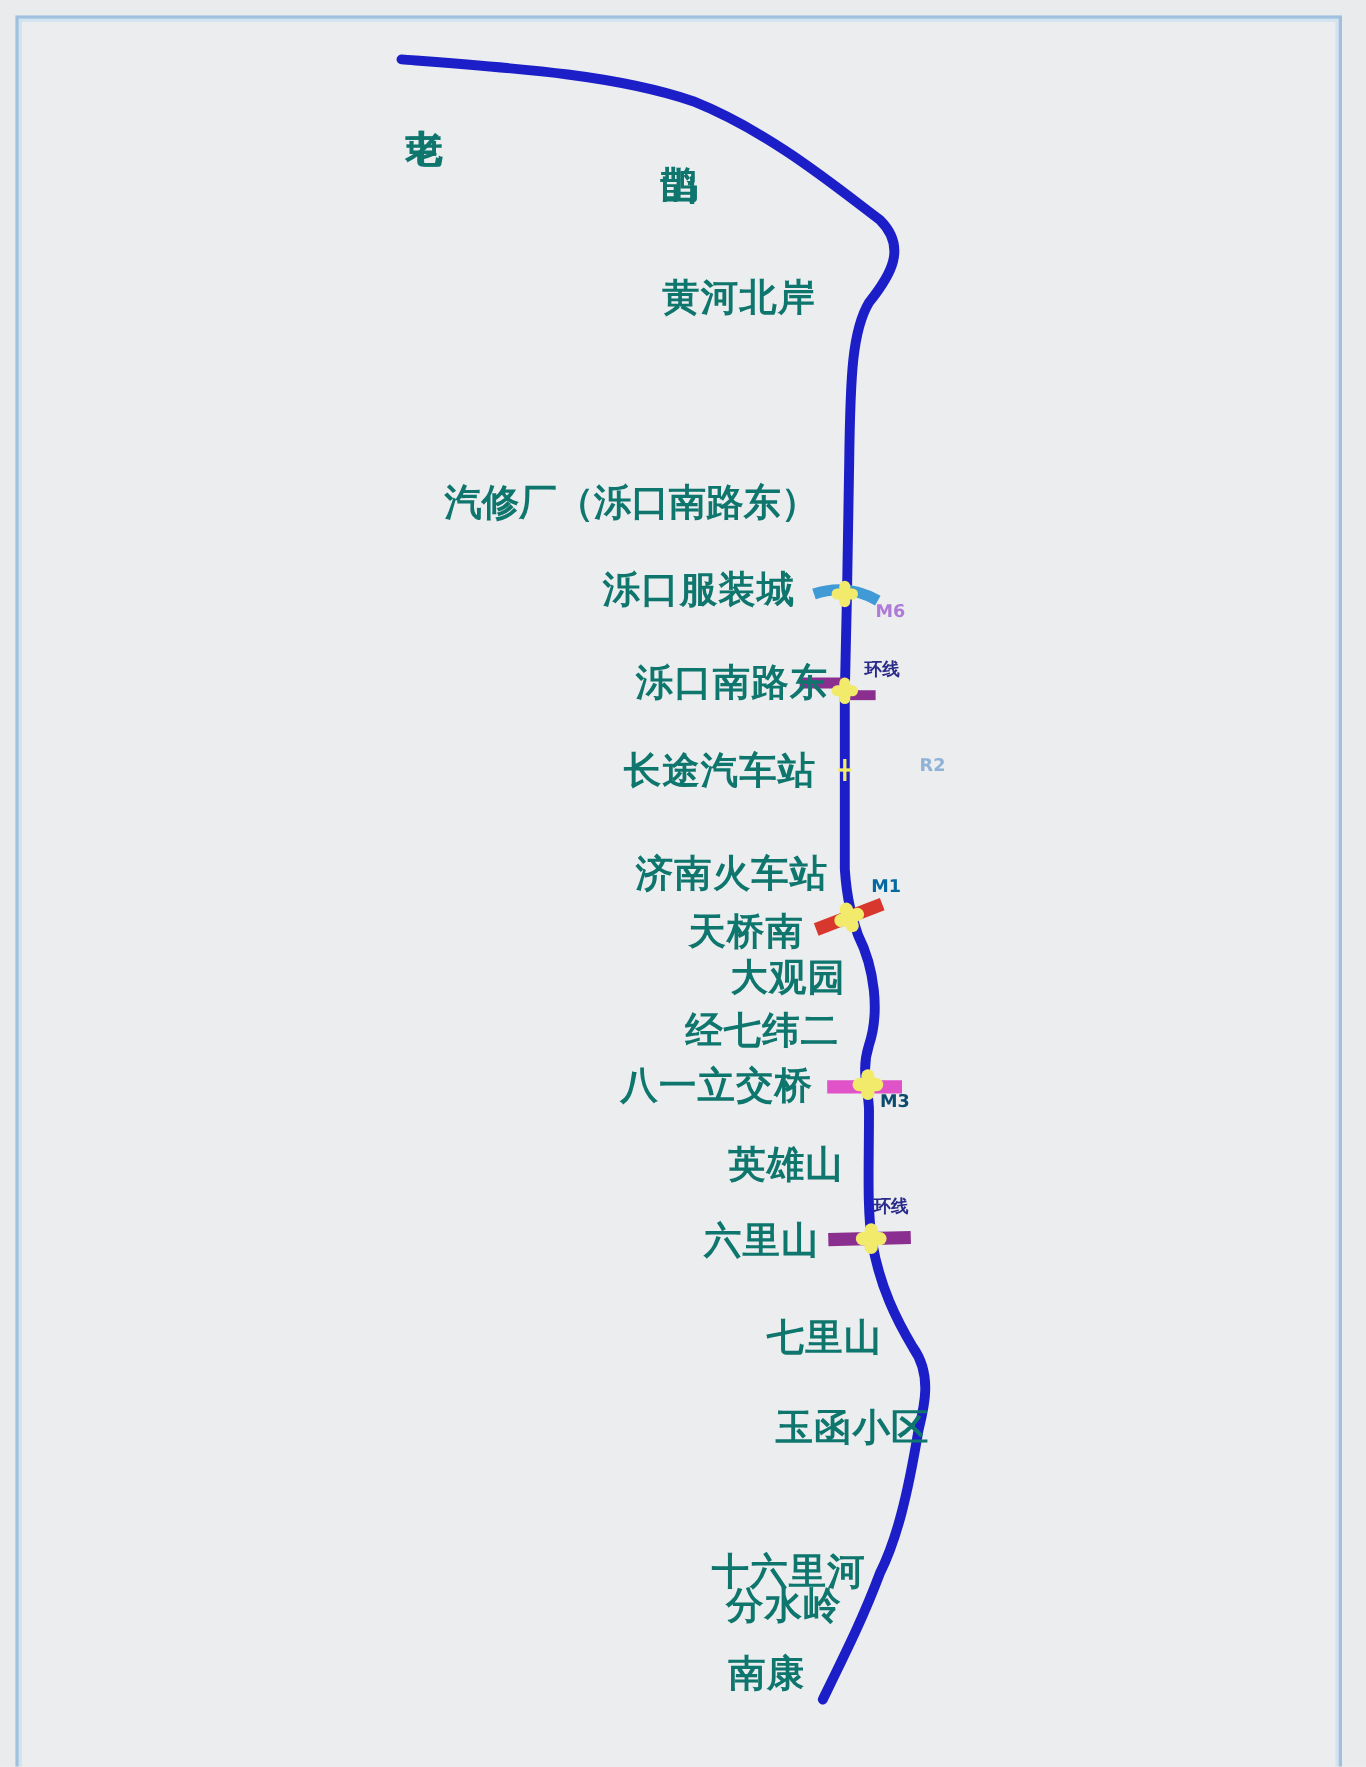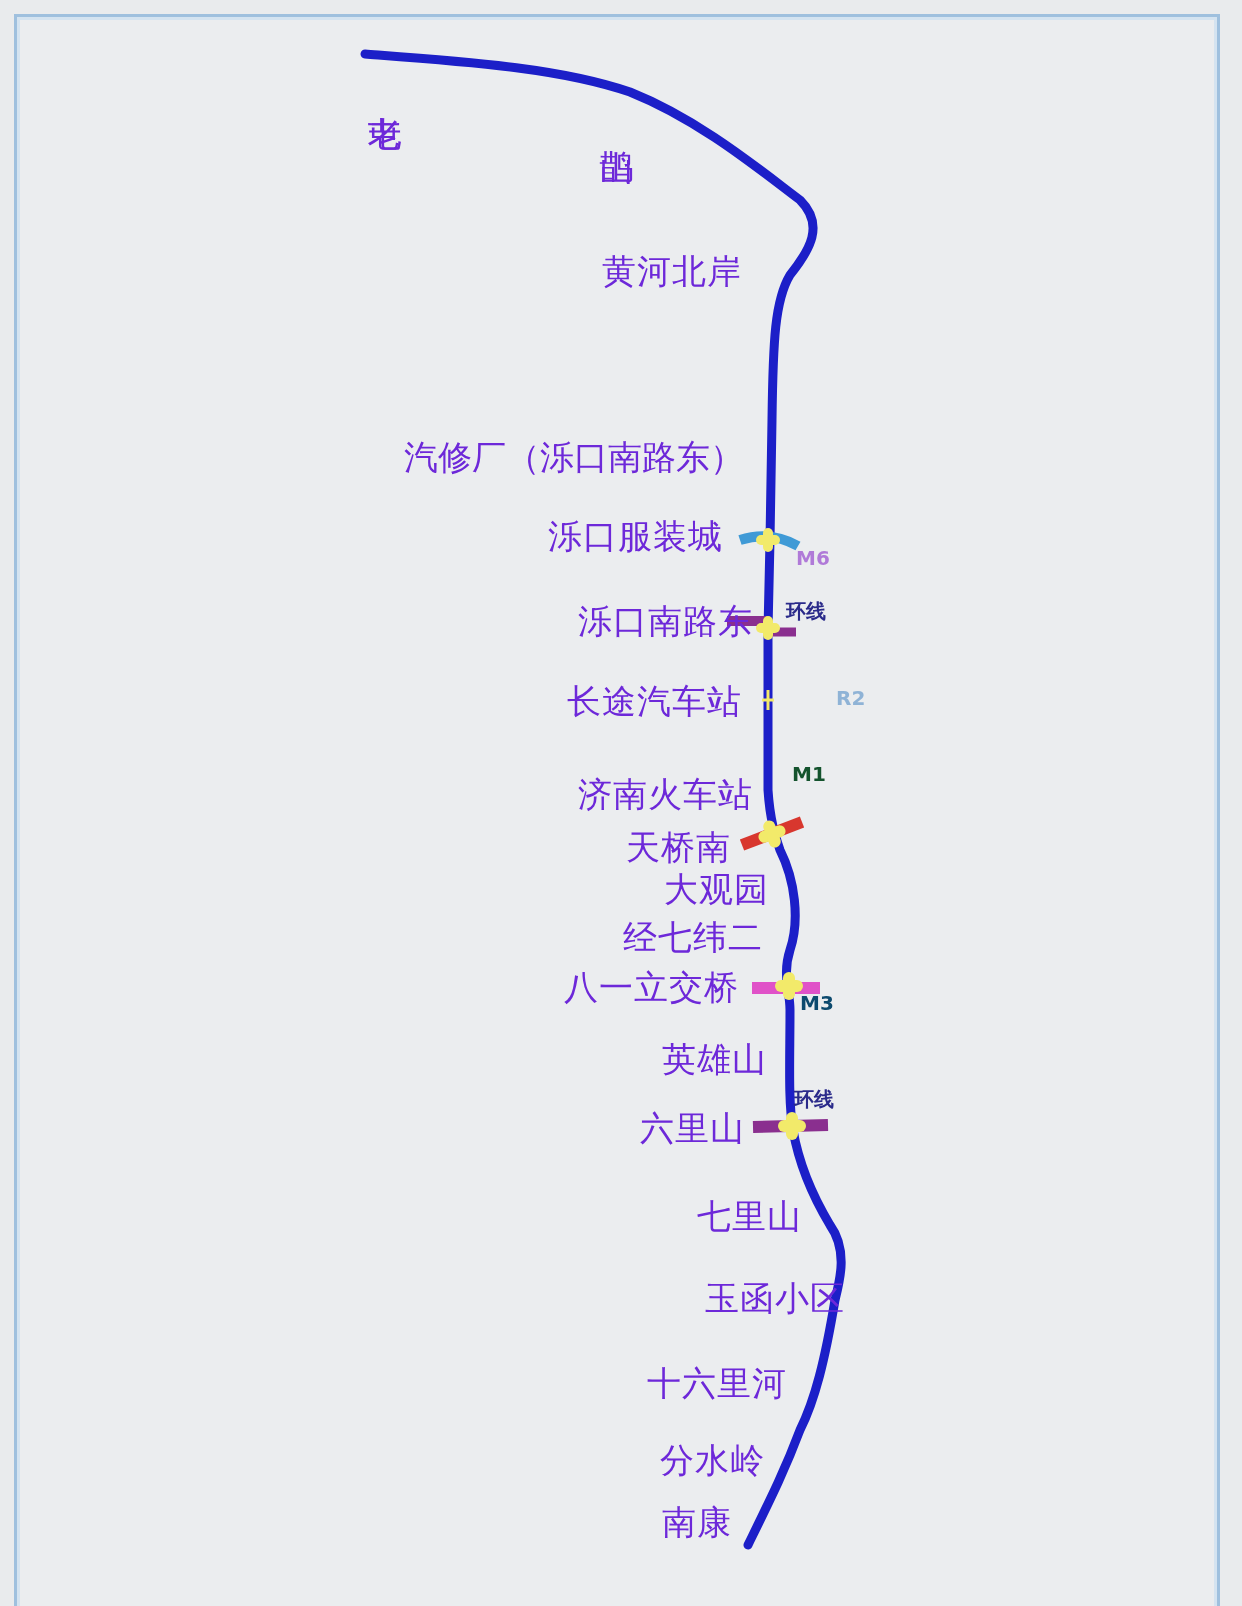--- a/index.html
+++ b/index.html
@@ -7,25 +7,25 @@
     width:1242px; height:1606px; background:#e9ebed; position:relative; overflow:hidden;
     font-family:"DejaVu Sans","Liberation Sans",sans-serif;
   }
   .frame {
     position:absolute; left:14px; top:14px; width:1206px; height:1600px;
     border:3px solid #9fc0de; box-sizing:border-box; background:#ebedef;
     box-shadow: inset 0 0 0 3px #d4e3f0;
   }
   svg.map { position:absolute; left:0; top:0; }
   .label {
-    position:absolute; font-weight:normal; color:#6d28d9; font-size:34px;
+    position:absolute; font-weight:bold; color:#0f766e; font-size:34px;
     line-height:1; white-space:nowrap; letter-spacing:1px;
   }
   .vlabel { writing-mode:vertical-rl; text-orientation:upright; letter-spacing:0; }
-  .tag { position:absolute; font-weight:bold; font-size:20px; line-height:1; white-space:nowrap; }
+  .tag { position:absolute; font-weight:bold; font-size:16px; line-height:1; white-space:nowrap; }
 </style>
 </head>
 <body>
 
 <div class="frame"></div>
 
 <svg class="map" width="1242" height="1606">
 
   <path d="M365,54 C470,62 560,68 630,92 C700,120 760,170 800,200 C825,225 810,250 790,275
            C775,300 773,340 772,420 L770,540 L768,630 L768,700 L768,790
@@ -79,22 +79,22 @@
 <div class="label" style="left:567px;top:684px;">长途汽车站</div>
 <div class="label" style="left:578px;top:777px;">济南火车站</div>
 <div class="label" style="left:626px;top:830px;">天桥南</div>
 <div class="label" style="left:664px;top:872px;">大观园</div>
 <div class="label" style="left:623px;top:920px;">经七纬二</div>
 <div class="label" style="left:564px;top:970px;">八一立交桥</div>
 <div class="label" style="left:662px;top:1042px;">英雄山</div>
 <div class="label" style="left:640px;top:1111px;">六里山</div>
 <div class="label" style="left:697px;top:1199px;">七里山</div>
 <div class="label" style="left:668px;top:1281px;margin-left:37px;">玉函小区</div>
-<div class="label" style="left:647px;top:1366px;text-align:right;">十六里河</div>
+<div class="label" style="left:647px;top:1412px;text-align:right;">十六里河</div>
 <div class="label" style="left:660px;top:1443px;">分水岭</div>
 <div class="label" style="left:662px;top:1505px;">南康</div>
 
 <div class="tag" style="left:796px;top:548px;color:#b07ad8;">M6</div>
 <div class="tag" style="left:786px;top:601px;color:#2a2a8a;">环线</div>
 <div class="tag" style="left:788px;top:688px;color:#8fb3d6;margin-left:48px;">R2</div>
-<div class="tag" style="left:792px;top:764px;color:#14532d;">M1</div>
+<div class="tag" style="left:792px;top:798px;color:#0369a1;">M1</div>
 <div class="tag" style="left:800px;top:993px;color:#0c4a6e;">M3</div>
 <div class="tag" style="left:794px;top:1089px;color:#2a2a8a;">环线</div>
 
 </body></html>

